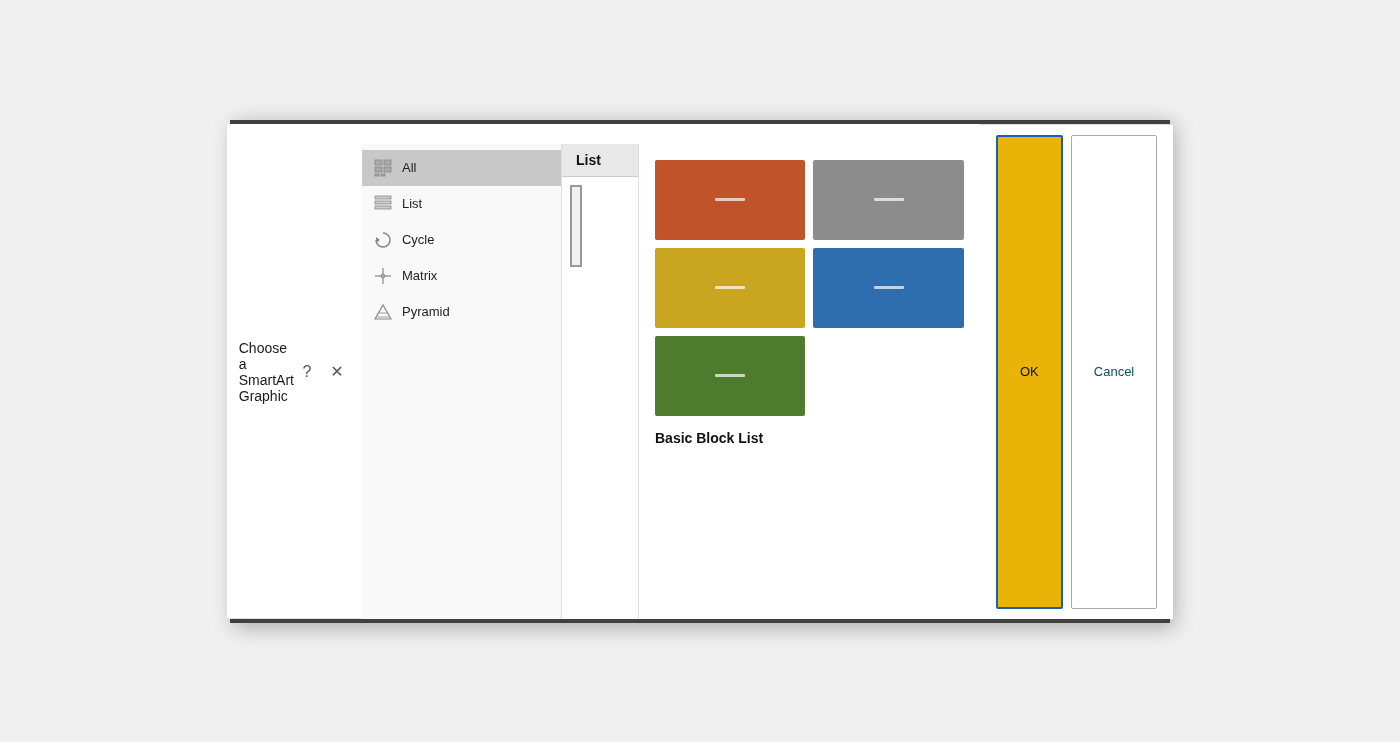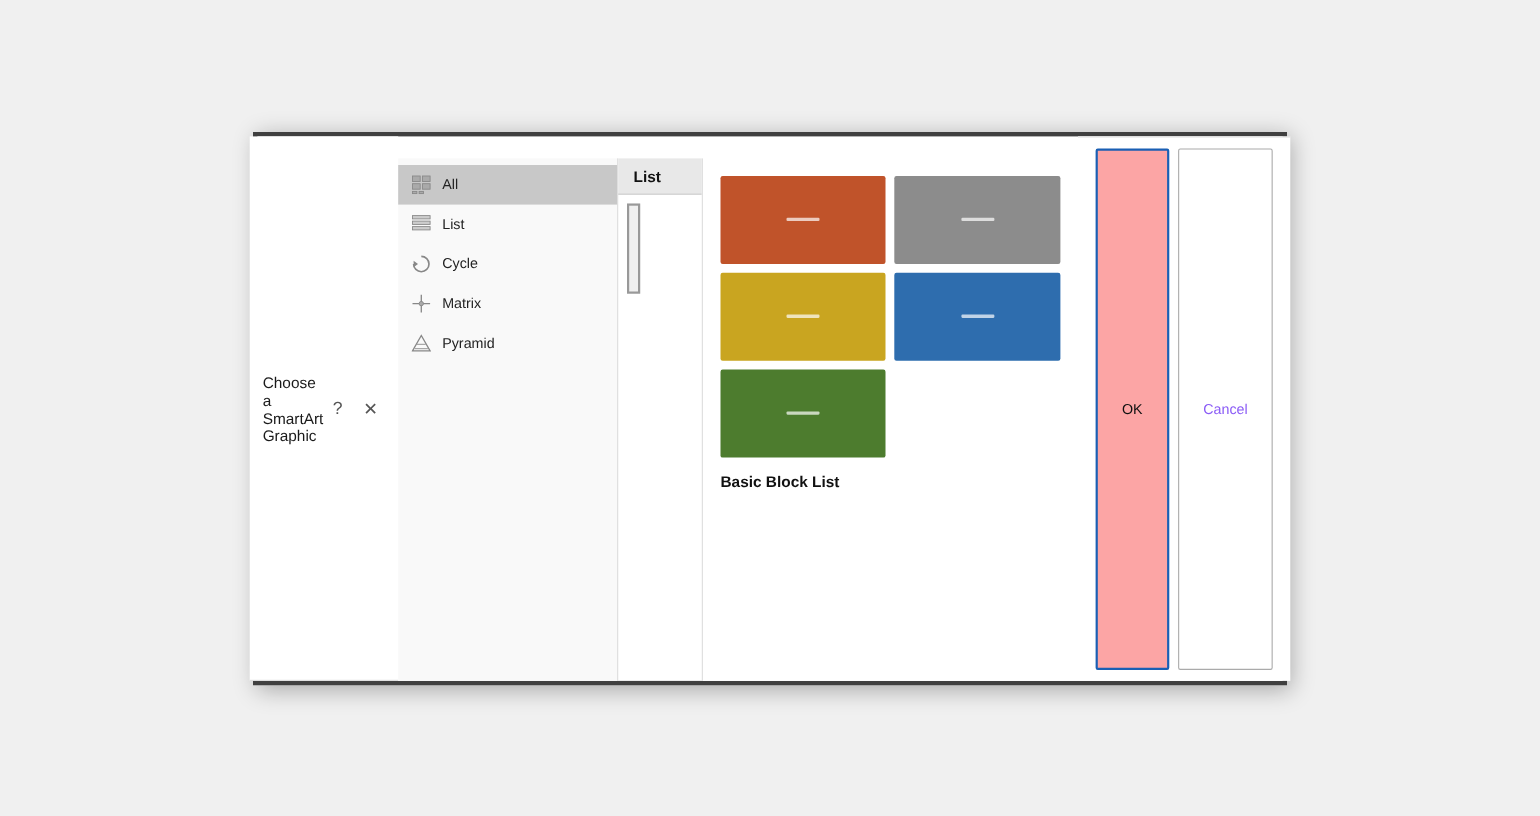--- a/index.html
+++ b/index.html
@@ -179,28 +179,28 @@
       gap: 8px;
       background: #fff;
     }
     .footer-btn {
       padding: 5px 22px;
       font-size: 13px;
       cursor: pointer;
       border-radius: 2px;
     }
     .footer-btn.ok {
-      background: #fca5a5;
+      background: #eab308;
       border: 2px solid #1a5fb4;
       color: #111;
     }
     .footer-btn.cancel {
       background: #fff;
       border: 1px solid #aaa;
-      color: #8b5cf6;
+      color: #0c4a6e;
     }
   </style>
 </head>
 <body>
 
 <div class="dialog">
 
   <div class="dialog-titlebar">
     <span class="dialog-title">Choose a SmartArt Graphic</span>
     <div class="titlebar-icons">

